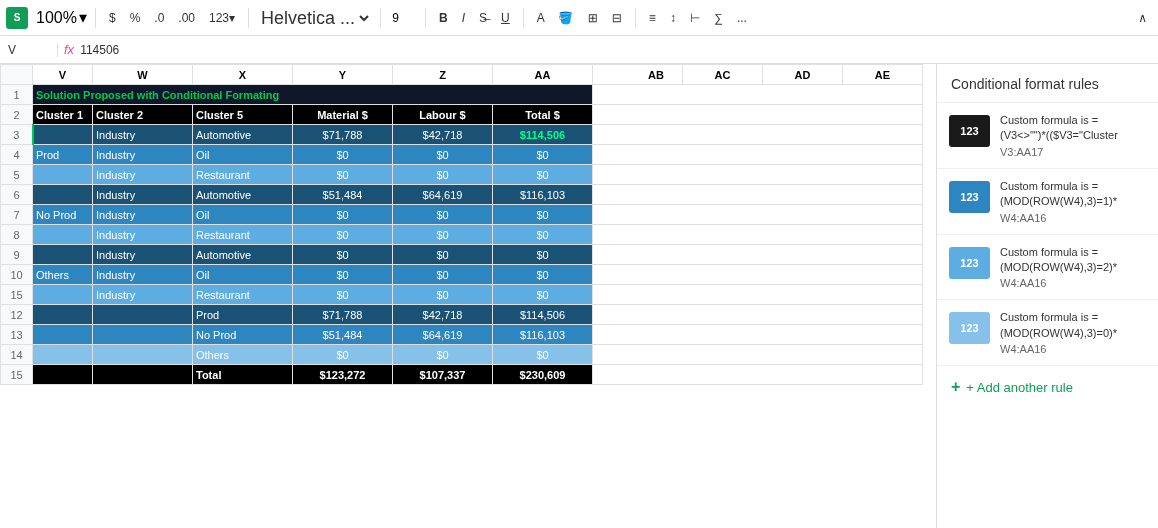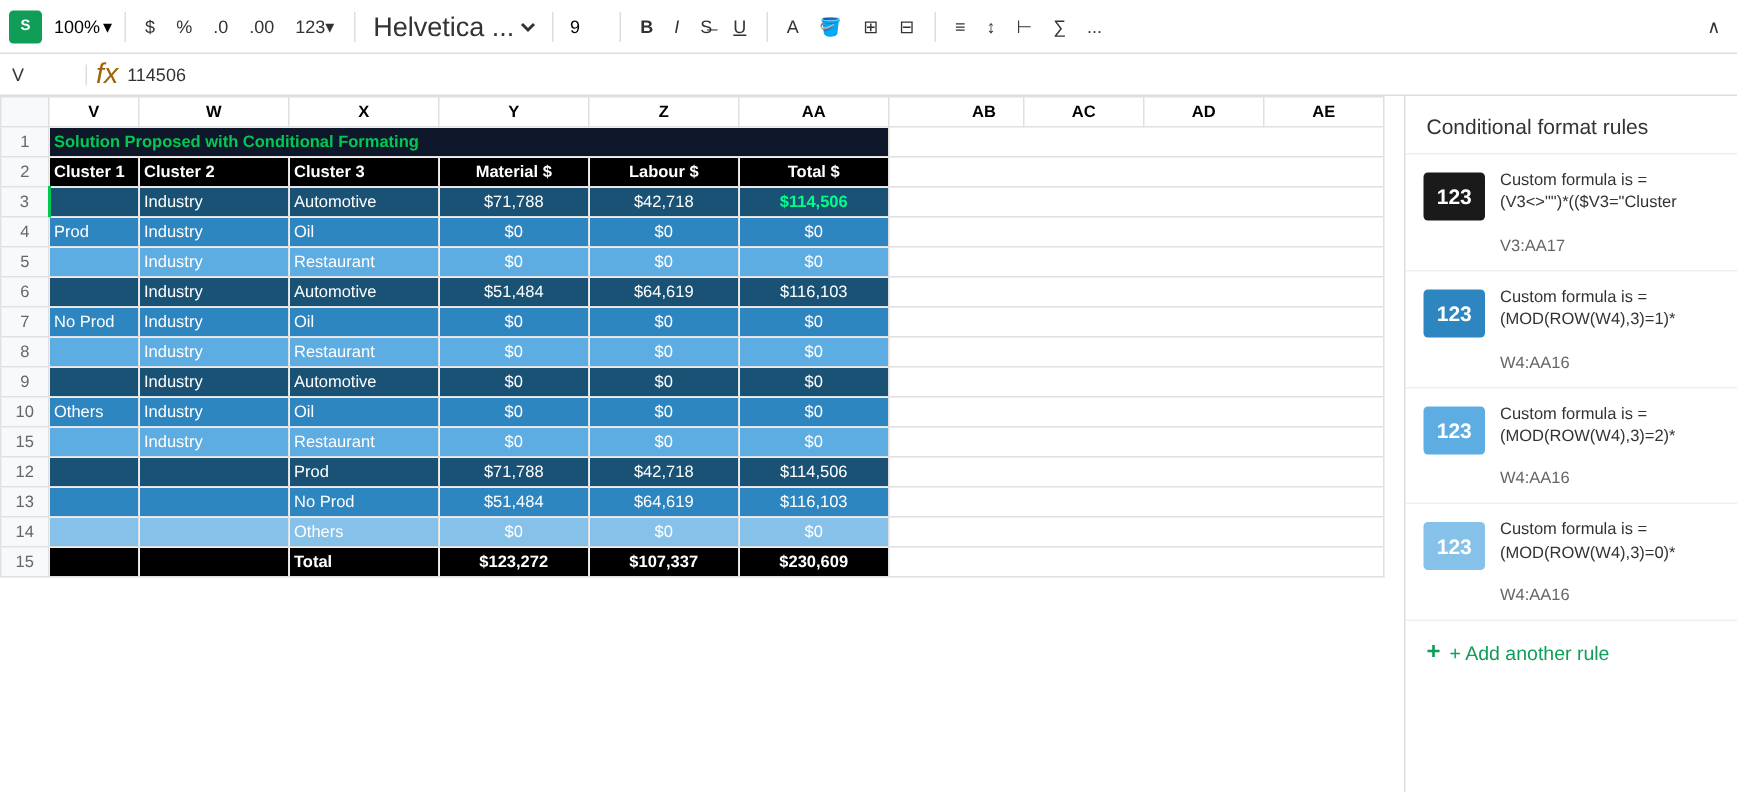--- a/index.html
+++ b/index.html
@@ -7,24 +7,24 @@
 
     
     .toolbar {
       display: flex; align-items: center; height: 36px; border-bottom: 1px solid #ddd;
       padding: 0 6px; gap: 4px; background: #fff; flex-shrink: 0;
     }
     .toolbar-logo { width: 22px; height: 22px; background: #0f9d58; border-radius: 3px; display: flex; align-items: center; justify-content: center; color: white; font-size: 10px; font-weight: bold; margin-right: 4px; }
     .toolbar-btn { padding: 2px 5px; border: none; background: transparent; cursor: pointer; color: #333; font-size: 12px; border-radius: 3px; }
     .toolbar-select { border: none; background: transparent; font-size: 18px; color: #333; cursor: pointer; }
     .toolbar-divider { width: 1px; height: 20px; background: #ddd; margin: 0 4px; }
-    .toolbar-zoom { display: flex; align-items: center; gap: 2px; font-size: 12px; }
+    .toolbar-zoom { display: flex; align-items: center; gap: 2px; font-size: 16px; }
     .formula-bar { display: flex; align-items: center; height: 28px; border-bottom: 1px solid #ddd; padding: 0 8px; gap: 6px; background: #fff; flex-shrink: 0; }
     .cell-ref { font-size: 12px; color: #333; min-width: 50px; border-right: 1px solid #ddd; padding-right: 8px; }
-    .formula-fx { color: #a16207; font-style: italic; font-size: 19px; }
+    .formula-fx { color: #ec4899; font-style: italic; font-size: 13px; }
     .formula-value { font-size: 12px; color: #333; }
 
     
     .main-area { display: flex; flex: 1; overflow: hidden; }
 
     
     .spreadsheet { flex: 1; overflow: hidden; background: #fff; position: relative; }
 
     
     .spread-table { border-collapse: collapse; table-layout: fixed; }
@@ -58,24 +58,24 @@
 
     .text-right { text-align: center; }
     .text-center { text-align: left; }
     .text-left { text-align: left; }
     .left-border-green { border-left: 2px solid #00c853 !important; }
 
     
     .right-panel { width: 222px; border-left: 1px solid #ddd; background: #fff; display: flex; flex-direction: column; flex-shrink: 0; overflow-y: auto; }
     .panel-title { font-size: 14px; font-weight: normal; color: #333; padding: 12px 14px 10px 14px; border-bottom: 1px solid #eee; }
     .rule-item { display: flex; align-items: flex-start; padding: 10px 12px; border-bottom: 1px solid #f0f0f0; cursor: pointer; }
-    .rule-color-box { width: 41px; height: 32px; border-radius: 3px; flex-shrink: 0; display: flex; align-items: center; justify-content: center; color: white; font-size: 14px; font-weight: bold; margin-right: 10px; margin-top: 2px; }
+    .rule-color-box { width: 41px; height: 32px; border-radius: 3px; flex-shrink: 0; display: flex; align-items: center; justify-content: center; color: white; font-size: 11px; font-weight: bold; margin-right: 10px; margin-top: 2px; }
     .rule-text { flex: 1; }
     .rule-formula { font-size: 11px; color: #333; line-height: 1.4; }
-    .rule-range { font-size: 11px; color: #666; margin-top: 14px; }
+    .rule-range { font-size: 11px; color: #666; margin-top: 2px; }
     .add-rule-btn { display: flex; align-items: center; gap: 6px; padding: 12px 14px; color: #0f9d58; font-size: 13px; cursor: pointer; }
     .plus-icon { font-size: 16px; font-weight: bold; }
   </style>
 </head>
 <body>
 
 <div class="toolbar">
   <div class="toolbar-logo">
       <span>S</span>
     </div>
@@ -145,21 +145,21 @@
         <tr>
           <td class="row-num-cell">1</td>
           <td colspan="6" class="title-cell">Solution Proposed with Conditional Formating</td>
           <td colspan="4" style="background:#fff;"></td>
         </tr>
 
         <tr>
           <td class="row-num-cell">2</td>
           <td class="hdr-cell text-center">Cluster 1</td>
           <td class="hdr-cell text-center">Cluster 2</td>
-          <td class="hdr-cell text-center">Cluster 3</td>
+          <td class="hdr-cell text-center">Cluster 5</td>
           <td class="hdr-cell text-right">Material $</td>
           <td class="hdr-cell text-right">Labour $</td>
           <td class="hdr-cell text-right">Total $</td>
           <td colspan="4" style="background:#fff;"></td>
         </tr>
 
         <tr>
           <td class="row-num-cell">3</td>
           <td class="dark-blue text-center left-border-green"></td>
           <td class="dark-blue text-center">Industry</td>

